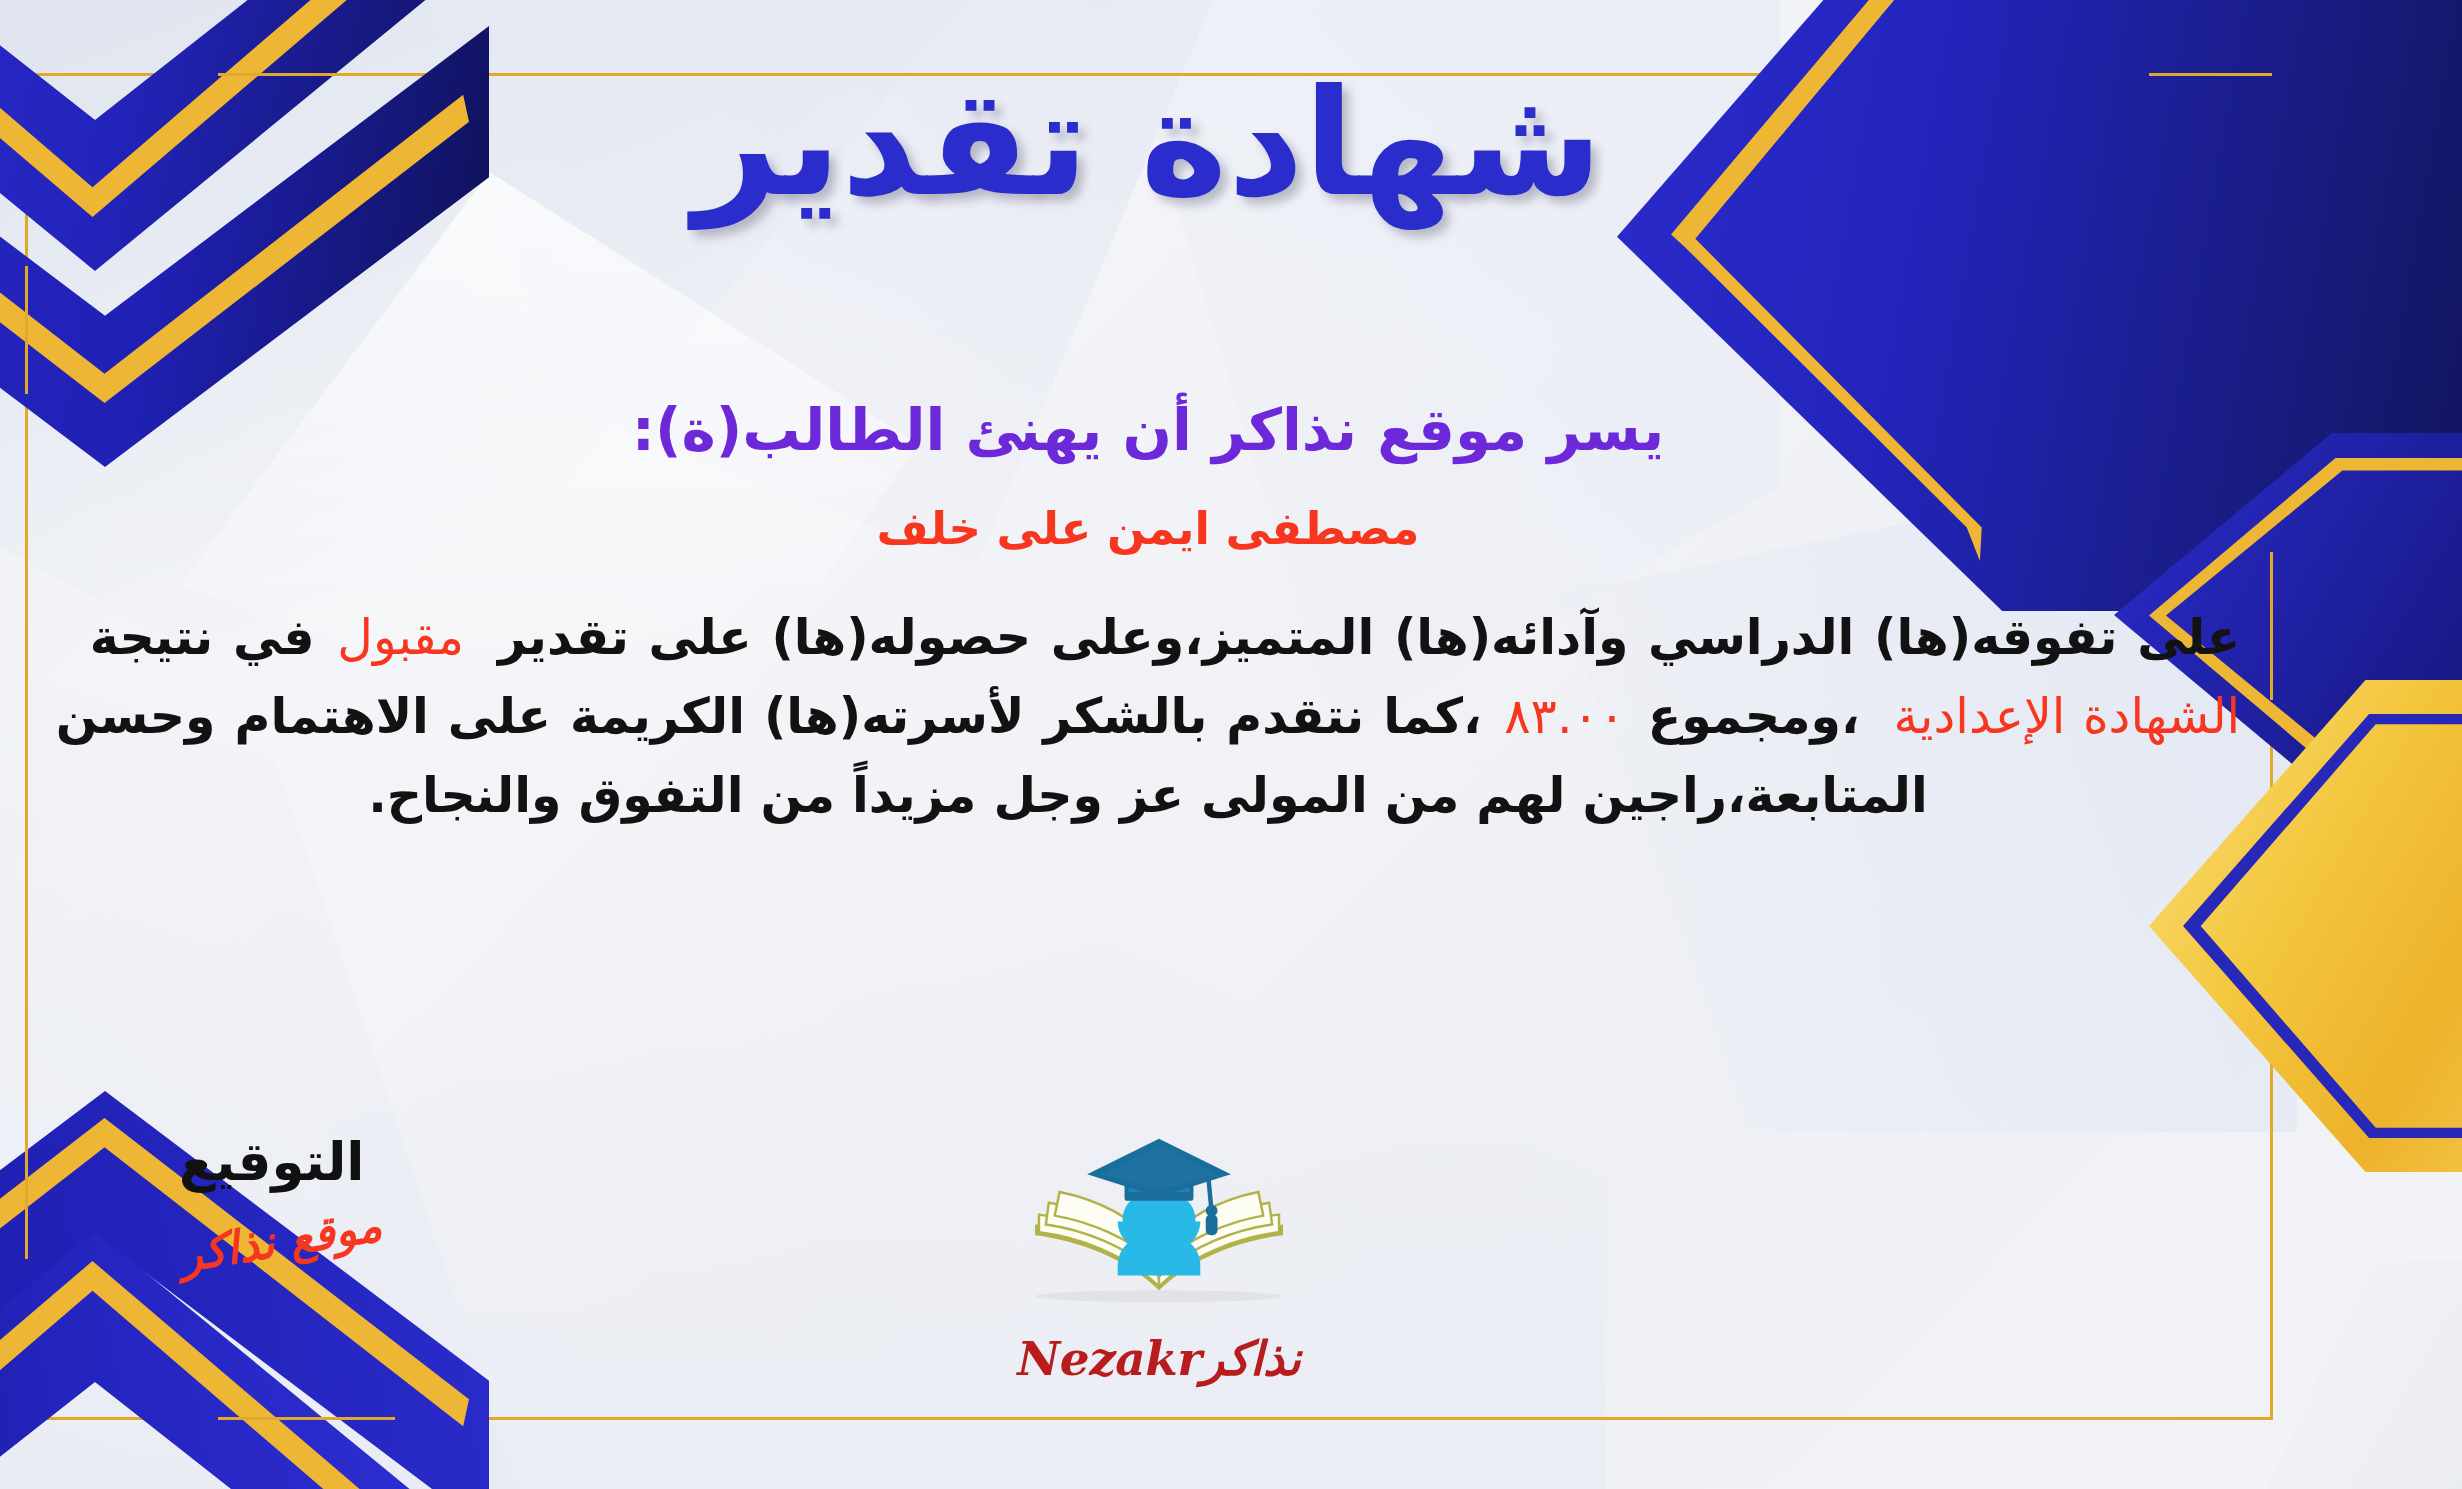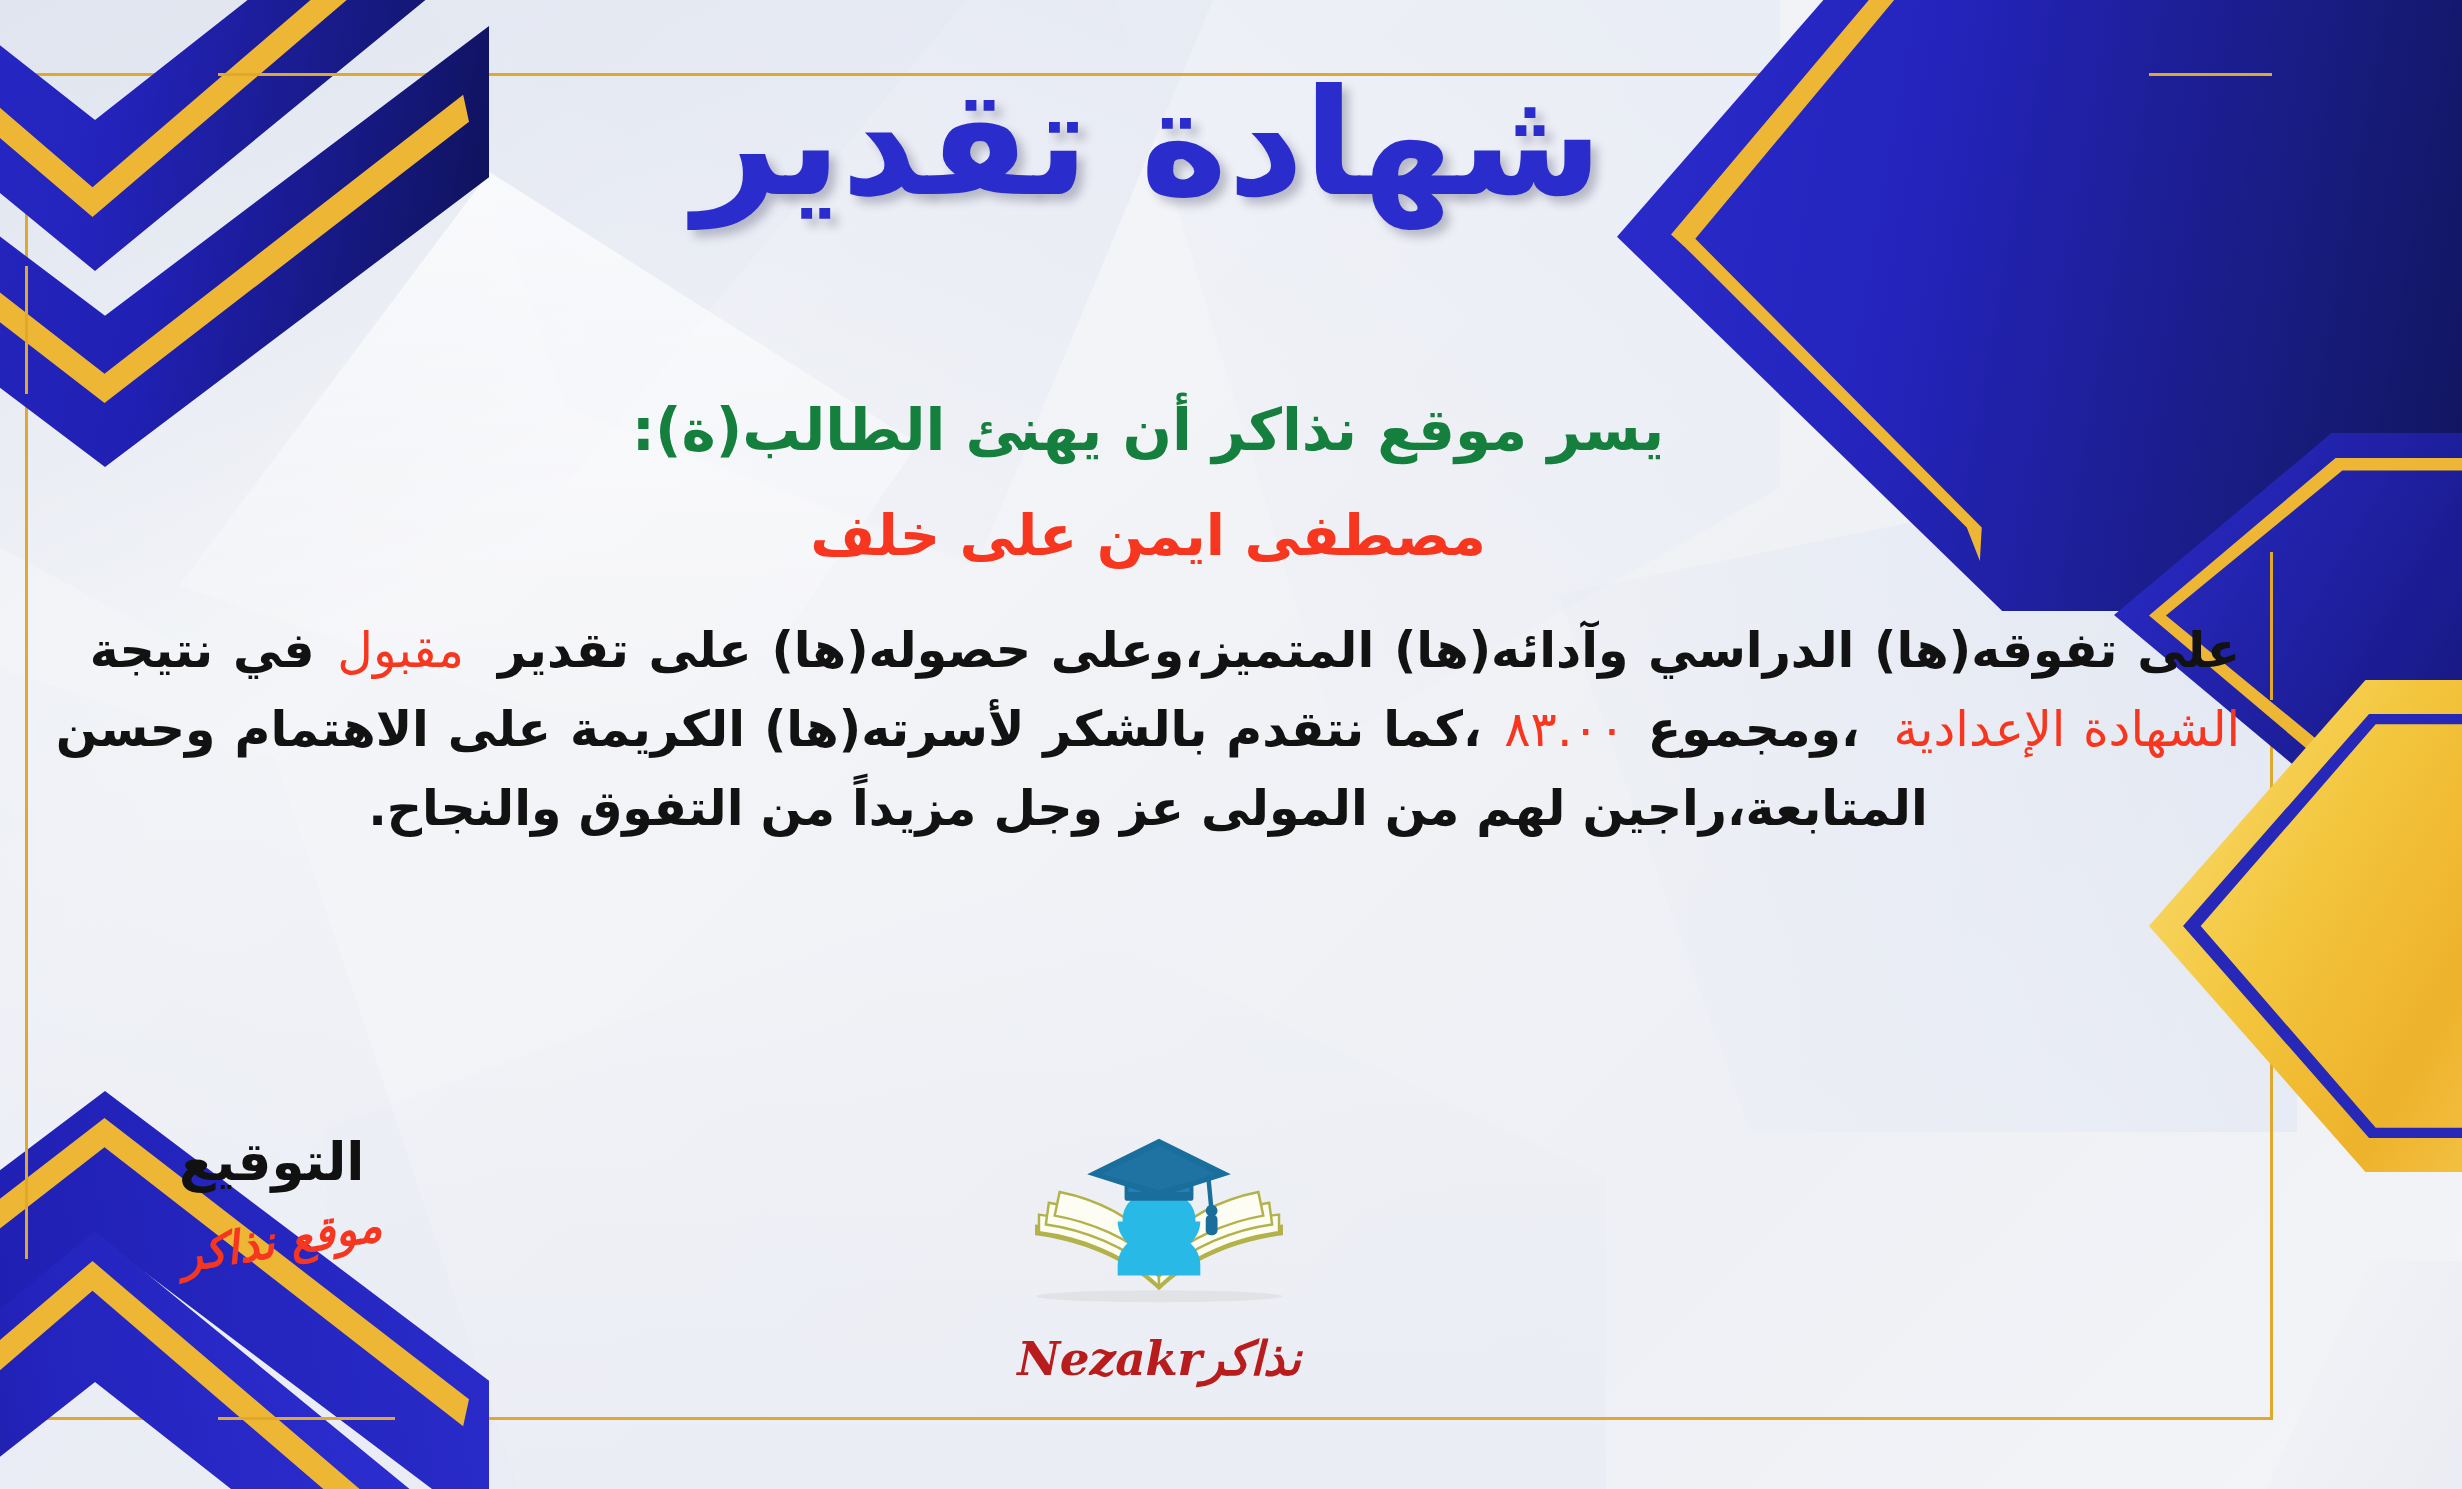--- a/index.html
+++ b/index.html
@@ -172,25 +172,25 @@
   }
 
   
   .body-wrap{
     position:absolute;
     left:207px; right:207px; top:394px;
     direction:rtl; text-align:center;
   }
   .intro{
     font-size:58px; line-height:1.25;
-    color:#15803d; font-weight:600;
+    color:#6d28d9; font-weight:600;
     margin:0 0 35px 0;
   }
   .student-name{
-    font-size:56px; line-height:1.2;
+    font-size:45px; line-height:1.2;
     color:#f7361f; font-weight:600;
     margin:8px 0 42px 0;
   }
   .para{
     font-size:49px; line-height:1.62;
     color:#121212; font-weight:600;
     text-align:justify; text-align-last:center;
     margin:0; padding:0 14.8px;
   }
   .hl{ color:#f7361f; font-weight:400; }

